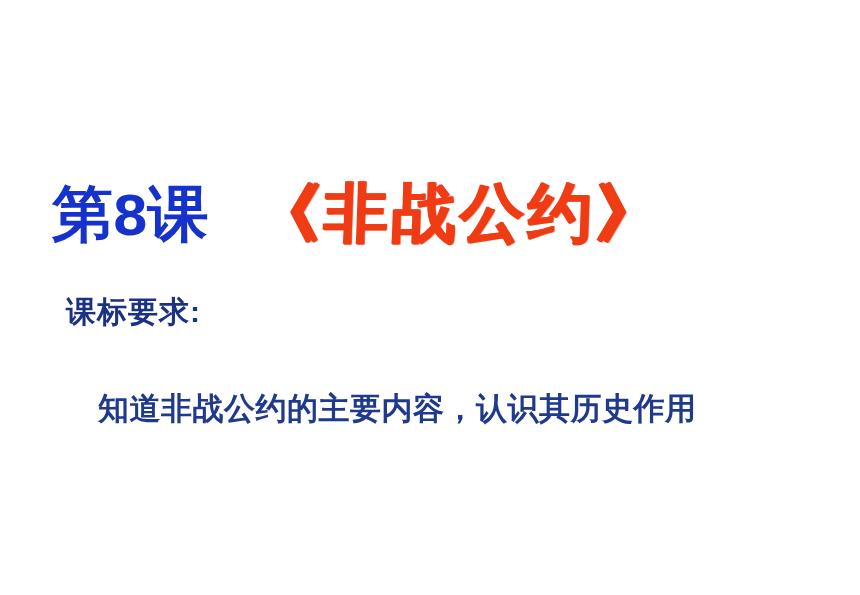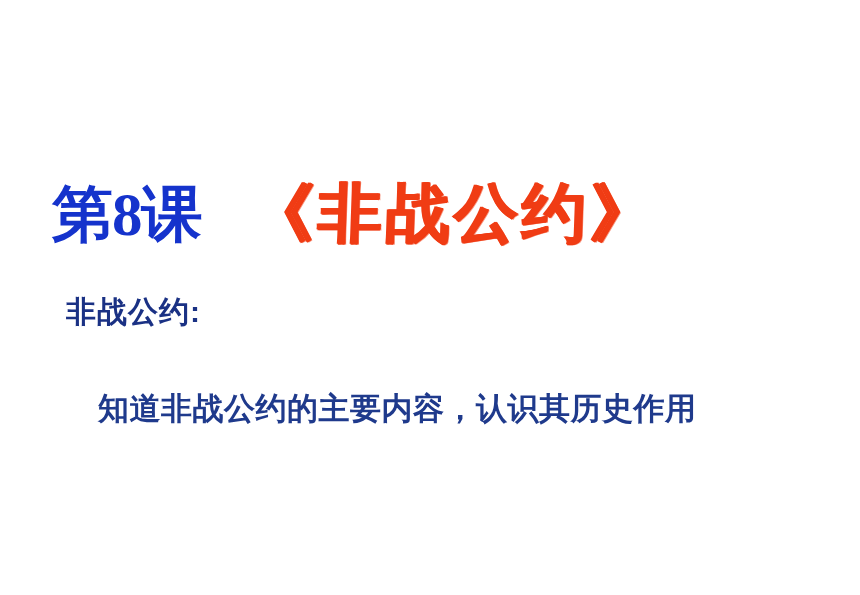--- a/index.html
+++ b/index.html
@@ -23,21 +23,21 @@
   .title-row {
     position: absolute;
     left: 52px;
     top: 181px;
     display: flex;
     align-items: baseline;
     white-space: nowrap;
   }
 
   .lesson-number {
-    font-family: Liberation Serif, serif;
+    font-family: Liberation Mono, monospace;
     font-size: 61px;
     font-weight: bold;
     line-height: 1;
     color: #1533cc;
     letter-spacing: -1px;
   }
 
   .title-gap {
     display: inline-block;
     width: 48px;
@@ -90,17 +90,17 @@
 <body>
 
 <div id="slide">
 
   <div class="title-row">
     <span class="lesson-number">第8课</span>
     <span class="title-gap"></span>
     <span class="treaty-name">《非战公约》</span>
   </div>
 
-  <div class="requirement-label">非战公约:</div>
+  <div class="requirement-label">课标要求:</div>
 
   <div class="requirement-body">知道非战公约的主要内容，认识其历史作用</div>
 
 </div>
 
 </body></html>

